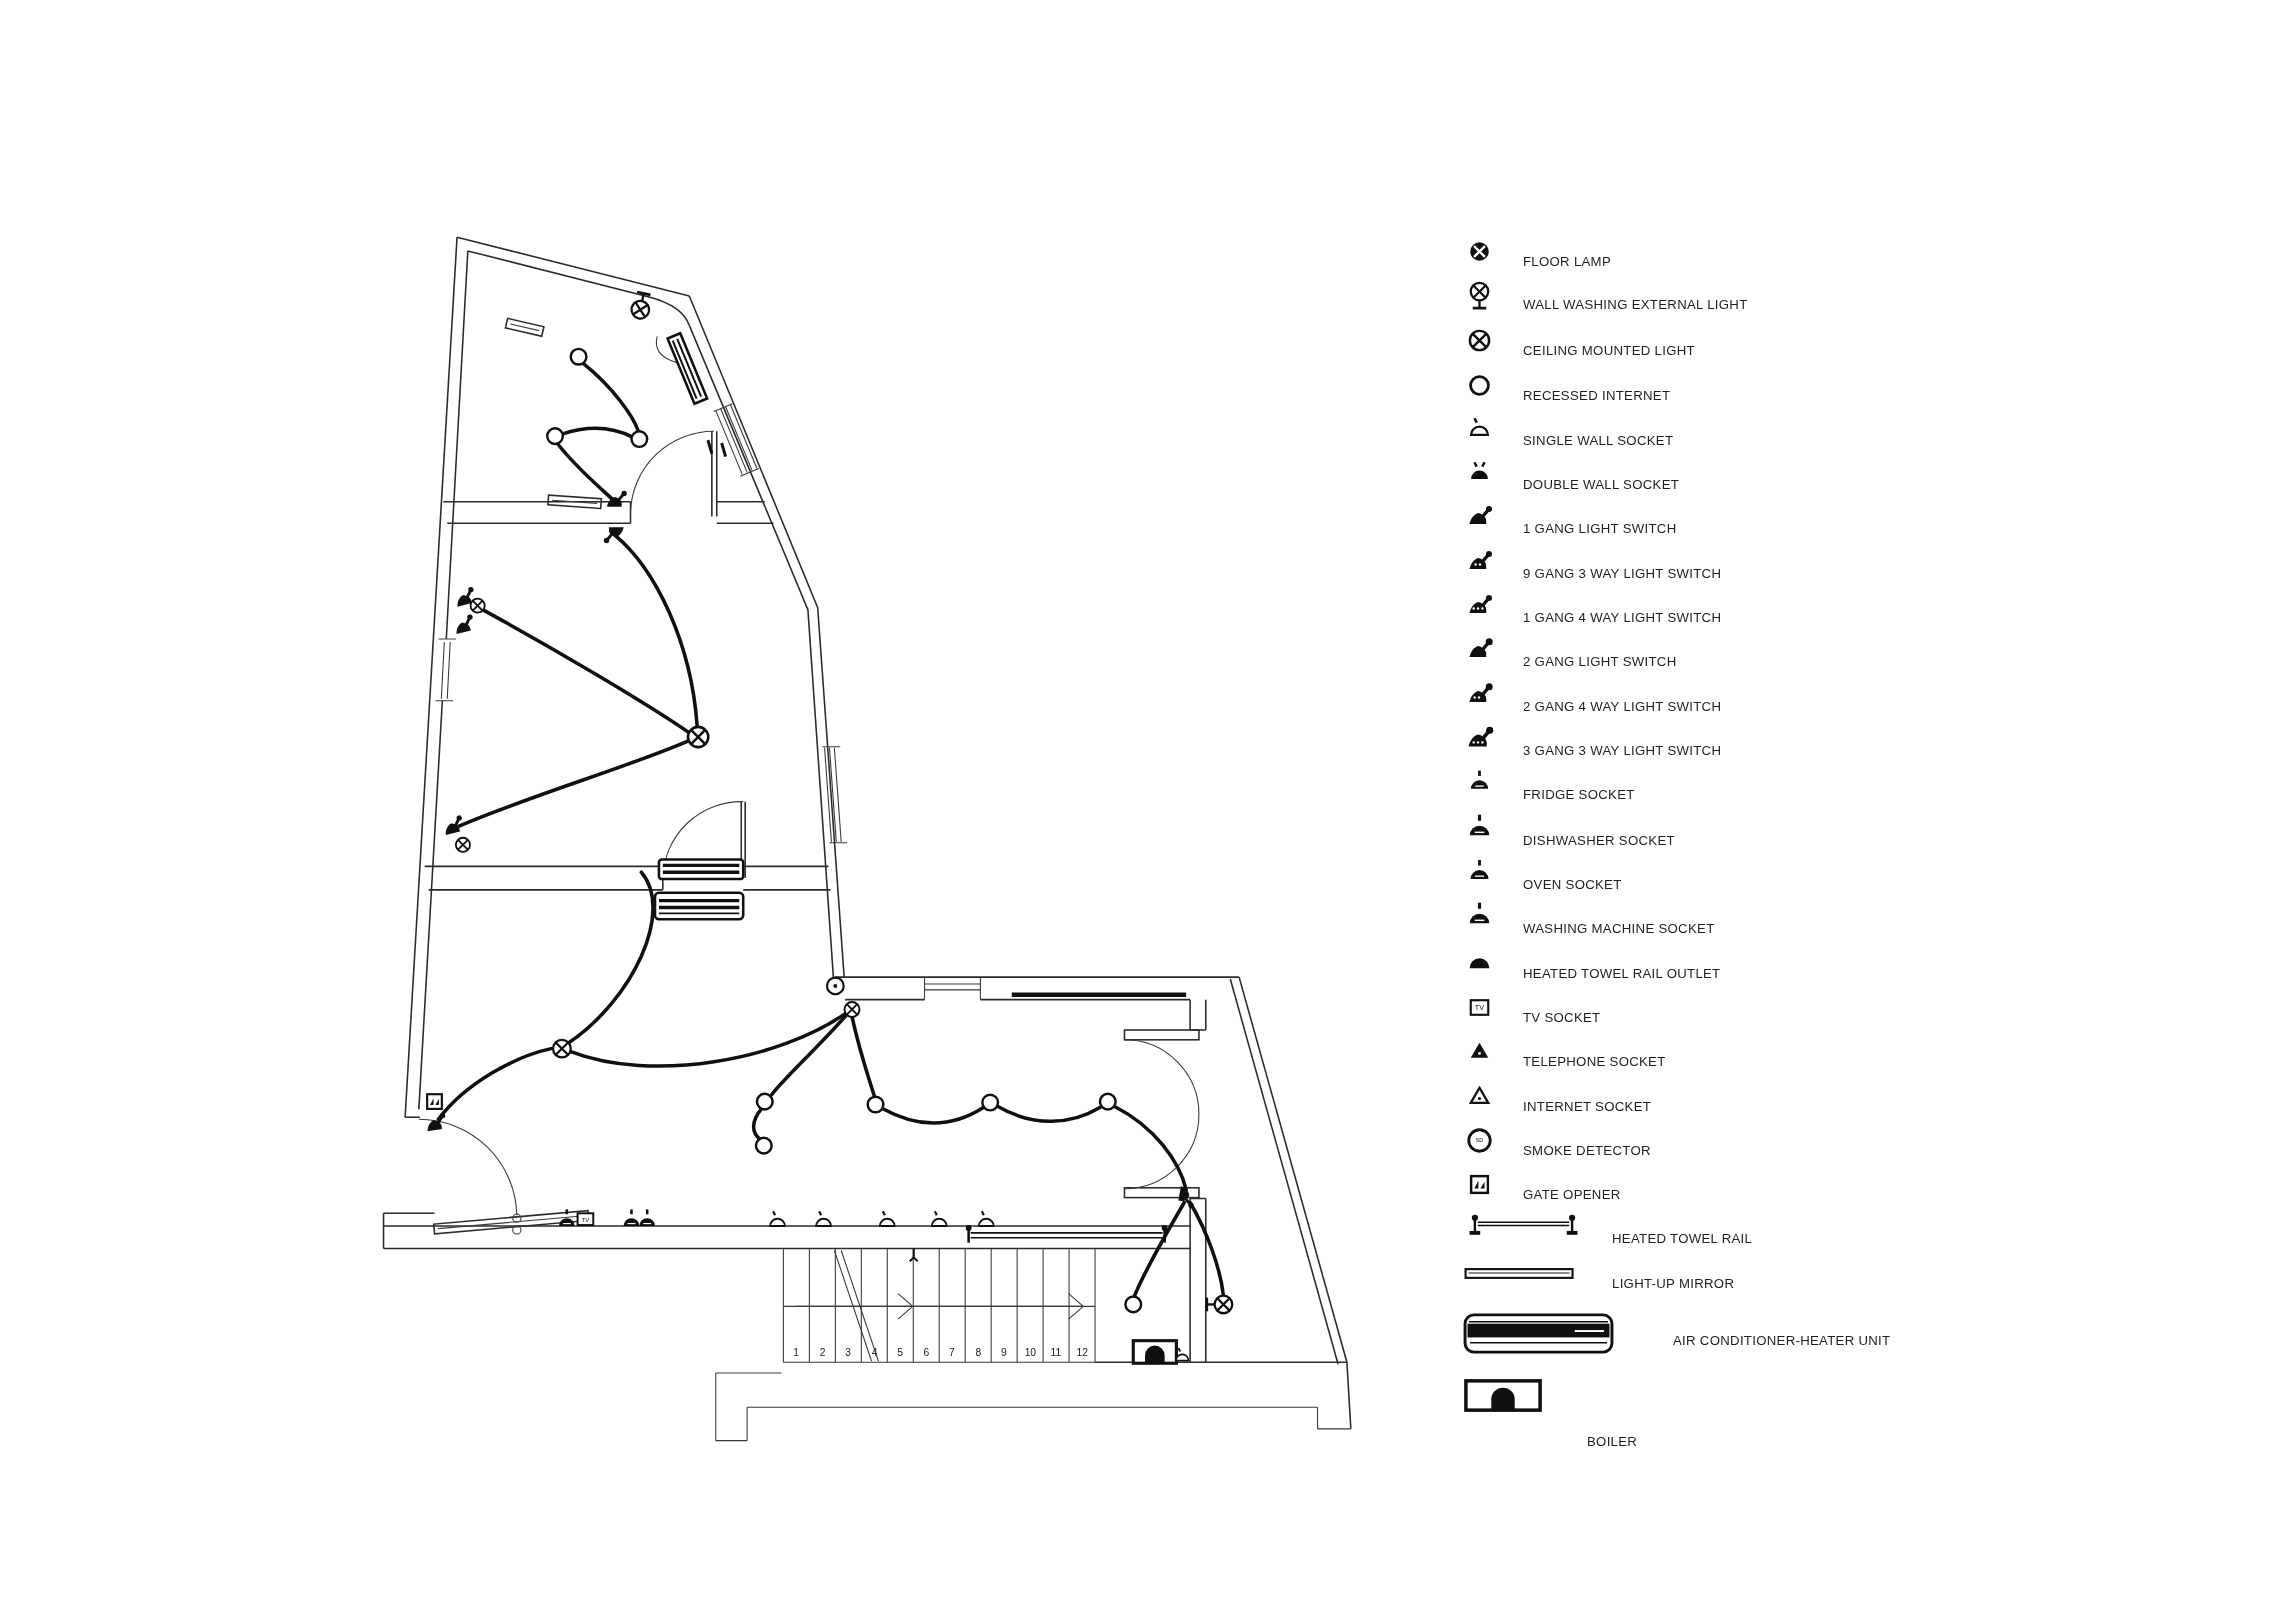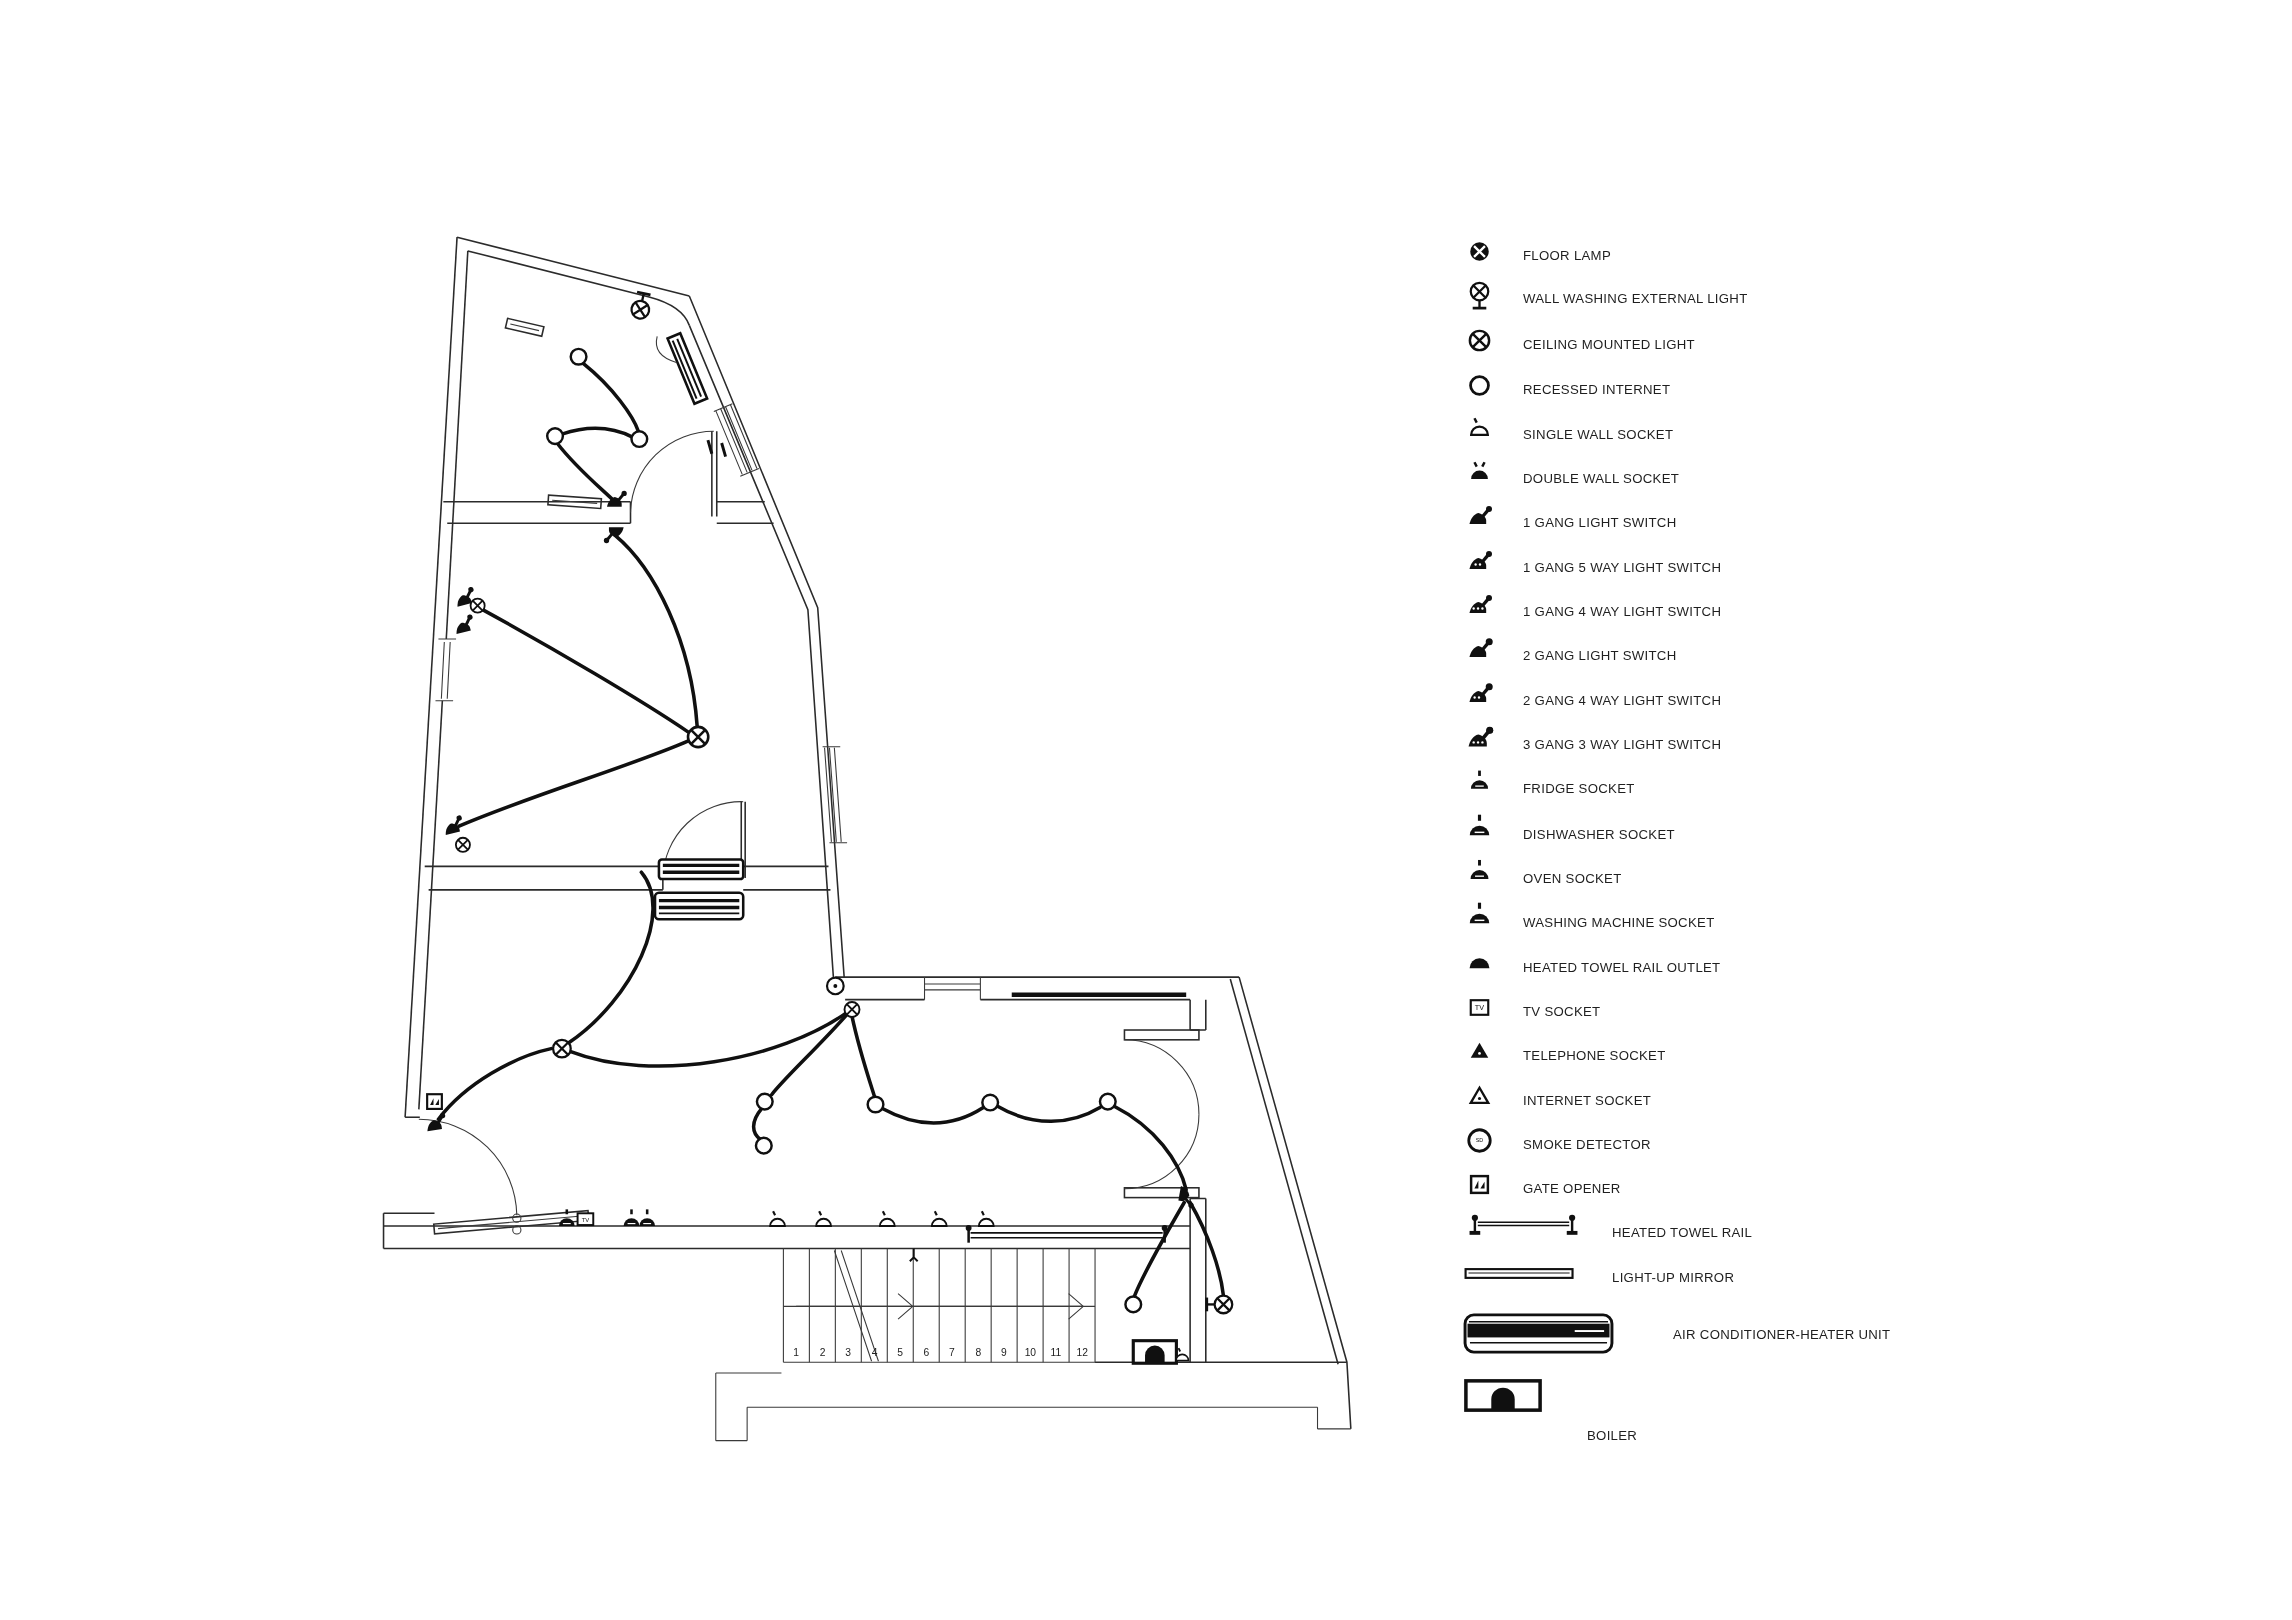--- a/index.html
+++ b/index.html
@@ -1,21 +1,21 @@
 <!DOCTYPE html>
 <html><head>
 <meta charset="utf-8">
 <style>
   html,body{margin:0;padding:0;background:#fff;}
   #canvas{position:relative;width:2293px;height:1620px;background:#ffffff;overflow:hidden;
           font-family:"Liberation Sans",sans-serif;color:#1c1c1c;}
   #plan-svg{position:absolute;left:0;top:0;}
   .lrow{position:absolute;left:1462px;height:35px;}
   .lrow svg{position:absolute;left:0;}
-  .llabel{position:absolute;top:14px;font-size:13.2px;letter-spacing:0.3px;color:#1f1f1f;white-space:nowrap;}
+  .llabel{position:absolute;top:20px;font-size:13.2px;letter-spacing:0.3px;color:#1f1f1f;white-space:nowrap;}
   .lx1 .llabel{left:61px;}
   .lx2 .llabel{left:150px;text-align:center;}
   .lx3 .llabel{left:184px;margin-left:27px;}
   .lx4 .llabel{left:125px;margin-top:37px;}
   
   .w{stroke:#2b2b2b;stroke-width:1.6;fill:none;}
   .wt{stroke:#3a3a3a;stroke-width:1.1;fill:none;}
   .wire{stroke:#101010;stroke-width:3.6;fill:none;stroke-linecap:round;}
   .poche{stroke:#101010;stroke-width:4.5;fill:none;}
   .num{font-size:10.5px;fill:#222;text-anchor:middle;font-family:"Liberation Sans",sans-serif;}
@@ -367,21 +367,21 @@
         </svg>
     <span class="llabel">1 GANG LIGHT SWITCH</span>
   </div>
 
   <div class="lrow lx1" style="top:546px">
     <svg width="35" height="35" viewBox="-18 -18 36 36" style="top:0">
           <use href="#s-switch" transform="scale(1.15)"></use>
           <circle cx="-4" cy="1" r="1.2" fill="#fff"></circle>
           <circle cx="0.5" cy="1" r="1.2" fill="#fff"></circle>
         </svg>
-    <span class="llabel">1 GANG 5 WAY LIGHT SWITCH</span>
+    <span class="llabel">9 GANG 3 WAY LIGHT SWITCH</span>
   </div>
 
   <div class="lrow lx1" style="top:590px">
     <svg width="35" height="35" viewBox="-18 -18 36 36" style="top:0">
           <use href="#s-switch" transform="scale(1.15)"></use>
           <circle cx="-6" cy="1" r="1.2" fill="#fff"></circle>
           <circle cx="-1.5" cy="1" r="1.2" fill="#fff"></circle>
           <circle cx="3" cy="1" r="1.2" fill="#fff"></circle>
         </svg>
     <span class="llabel">1 GANG 4 WAY LIGHT SWITCH</span>

